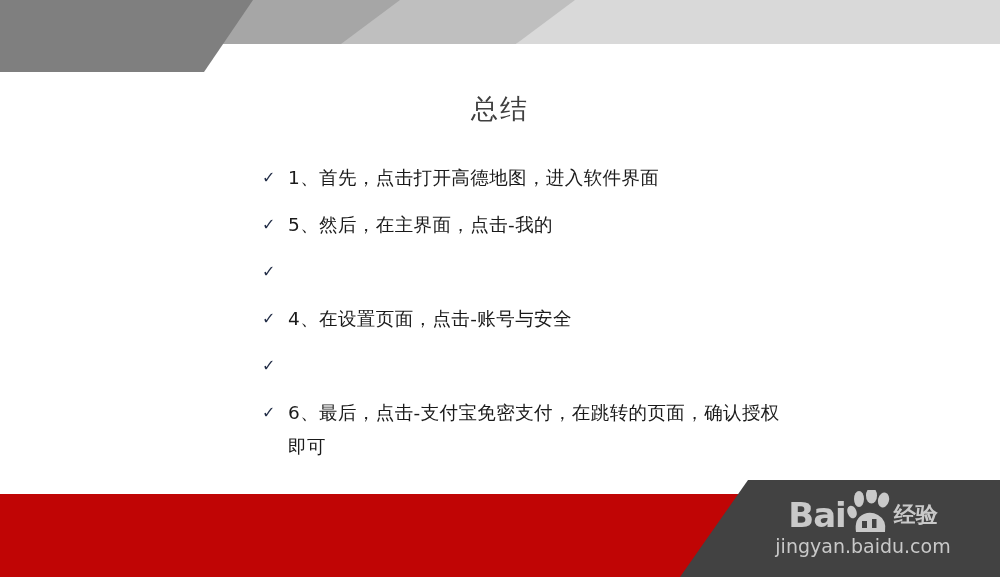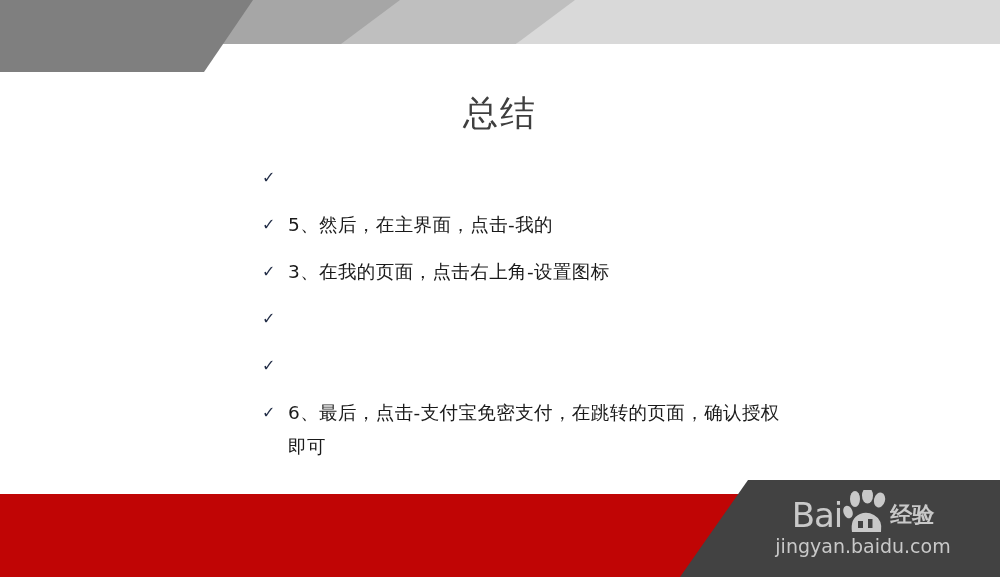--- a/index.html
+++ b/index.html
@@ -29,21 +29,21 @@
     pointer-events: none;
   }
 
   
   .title {
     position: absolute;
     left: 0;
     top: 93px;
     width: 1000px;
     text-align: center;
-    font-size: 35px;
+    font-size: 27px;
     line-height: 1.15;
     letter-spacing: 2px;
     color: #3f3f3f;
     font-weight: normal;
     margin: 0;
   }
 
   
   .bullet-list {
     position: absolute;
@@ -105,21 +105,21 @@
     color: #c9c9c9;
   }
   .logo-wordmark {
     display: flex;
     align-items: flex-end;
     justify-content: center;
     height: 46px;
   }
   .logo-bai {
     font-size: 34px;
-    font-weight: normal;
+    font-weight: bold;
     letter-spacing: -1px;
     line-height: 34px;
     color: #c9c9c9;
   }
   .logo-paw {
     width: 46px;
     height: 44px;
     margin: 0 1px 0 1px;
     position: relative;
     top: 2px;
@@ -149,31 +149,32 @@
     <polygon points="395,0 575,0 516,44 336,44" fill="#bfbfbf"></polygon>
     <polygon points="240,0 400,0 341,44 181,44" fill="#a6a6a6"></polygon>
     <polygon points="0,0 253,0 204,72 0,72" fill="#7f7f7f"></polygon>
   </svg>
 
   <h1 class="title">总结</h1>
 
   <ul class="bullet-list">
     <li class="bullet-item">
       <span class="check-icon">✓</span>
+      <span class="bullet-text">1、首先，点击打开高德地图，进入软件界面</span>
     </li>
     <li class="bullet-item">
       <span class="check-icon">✓</span>
       <span class="bullet-text">5、然后，在主界面，点击-我的</span>
     </li>
     <li class="bullet-item">
       <span class="check-icon">✓</span>
-      <span class="bullet-text">3、在我的页面，点击右上角-设置图标</span>
-    </li>
-    <li class="bullet-item">
-      <span class="check-icon">✓</span>
+    </li>
+    <li class="bullet-item">
+      <span class="check-icon">✓</span>
+      <span class="bullet-text">4、在设置页面，点击-账号与安全</span>
     </li>
     <li class="bullet-item">
       <span class="check-icon">✓</span>
     </li>
     <li class="bullet-item">
       <span class="check-icon">✓</span>
       <span class="bullet-text">6、最后，点击-支付宝免密支付，在跳转的页面，确认授权</span>
     </li>
   </ul>
 

